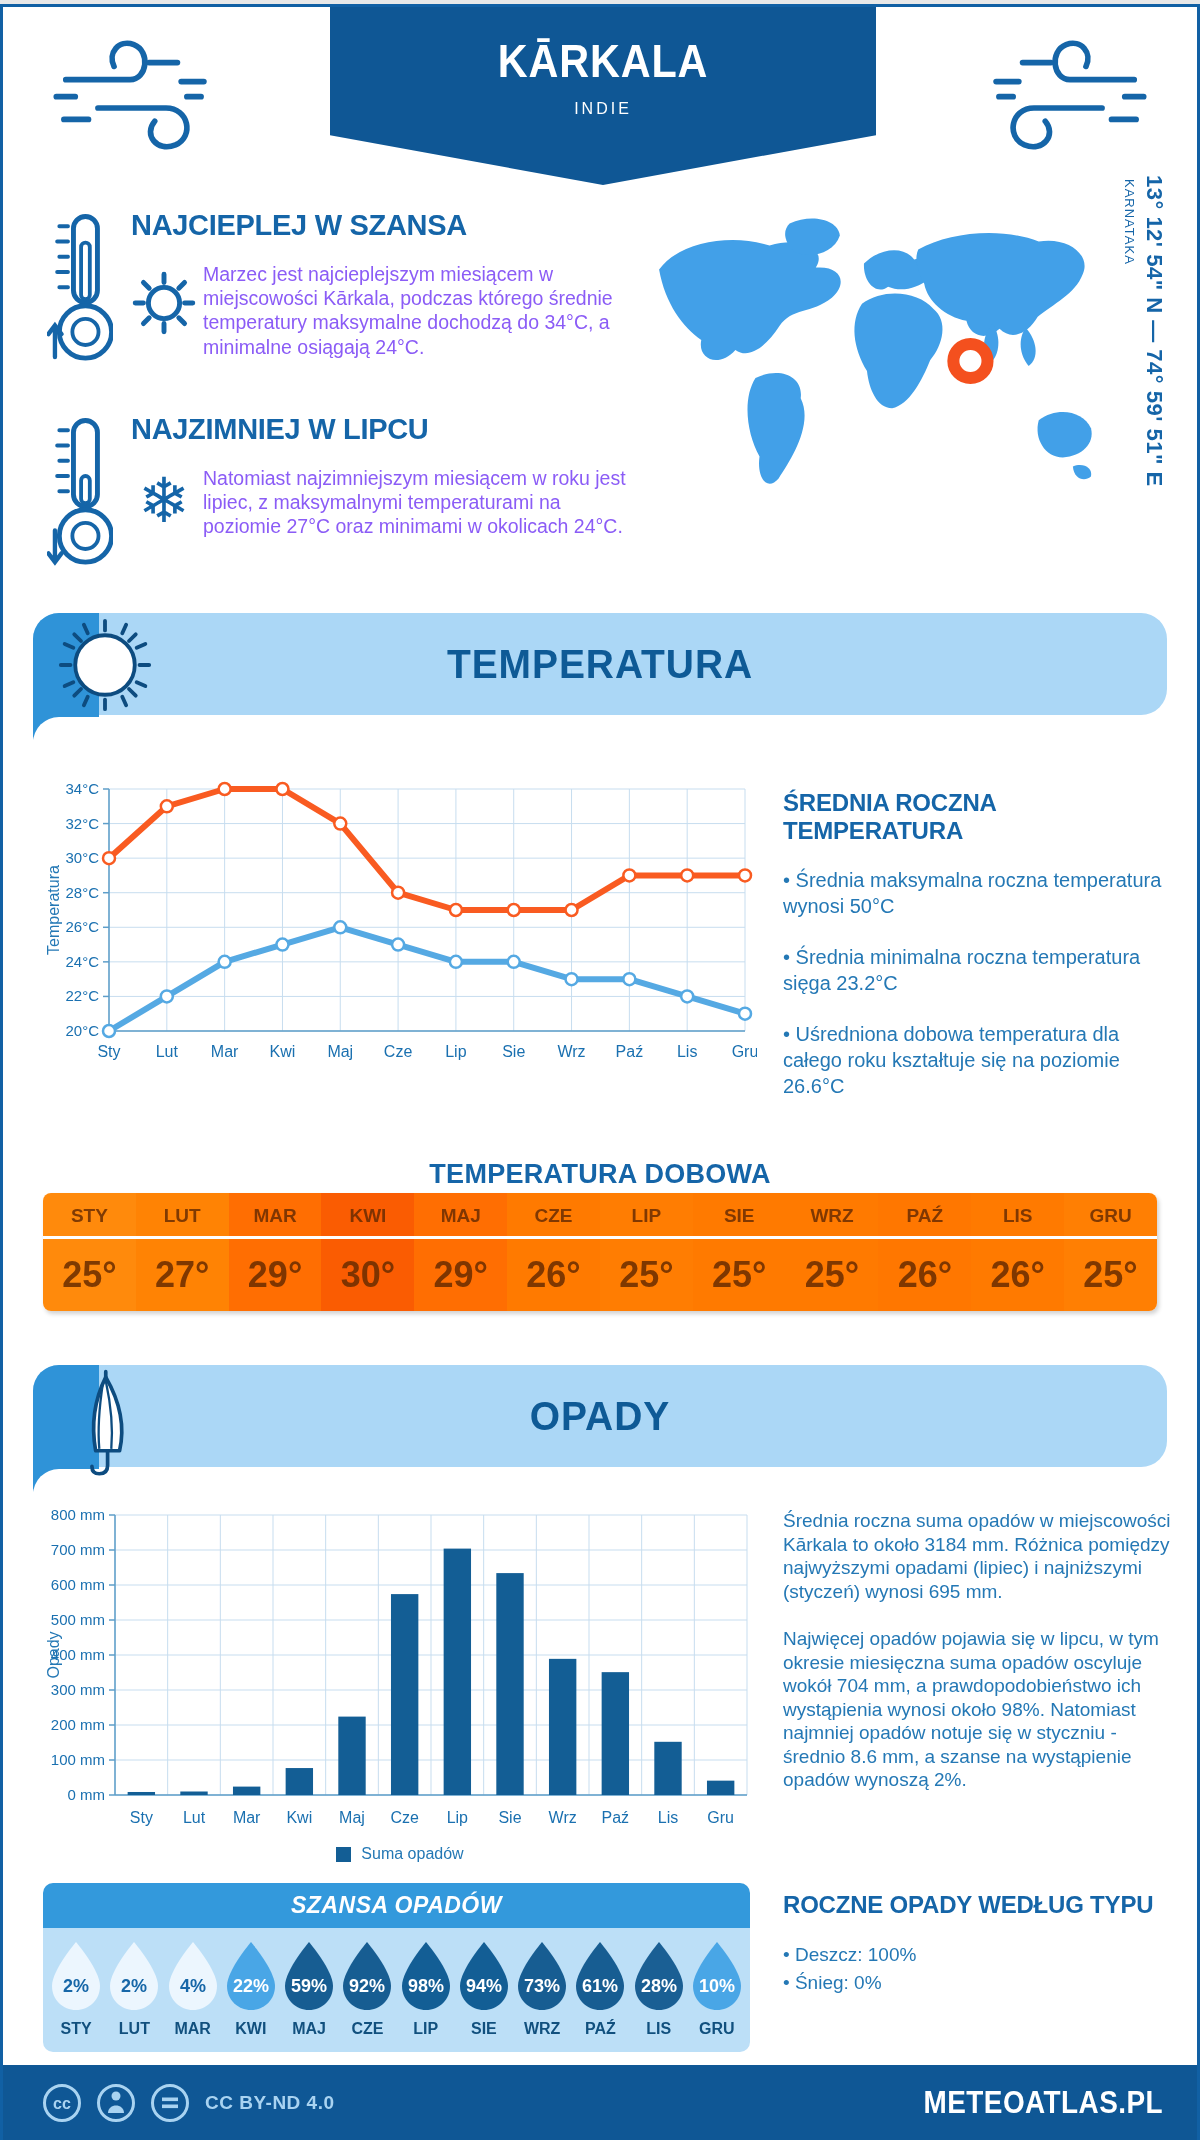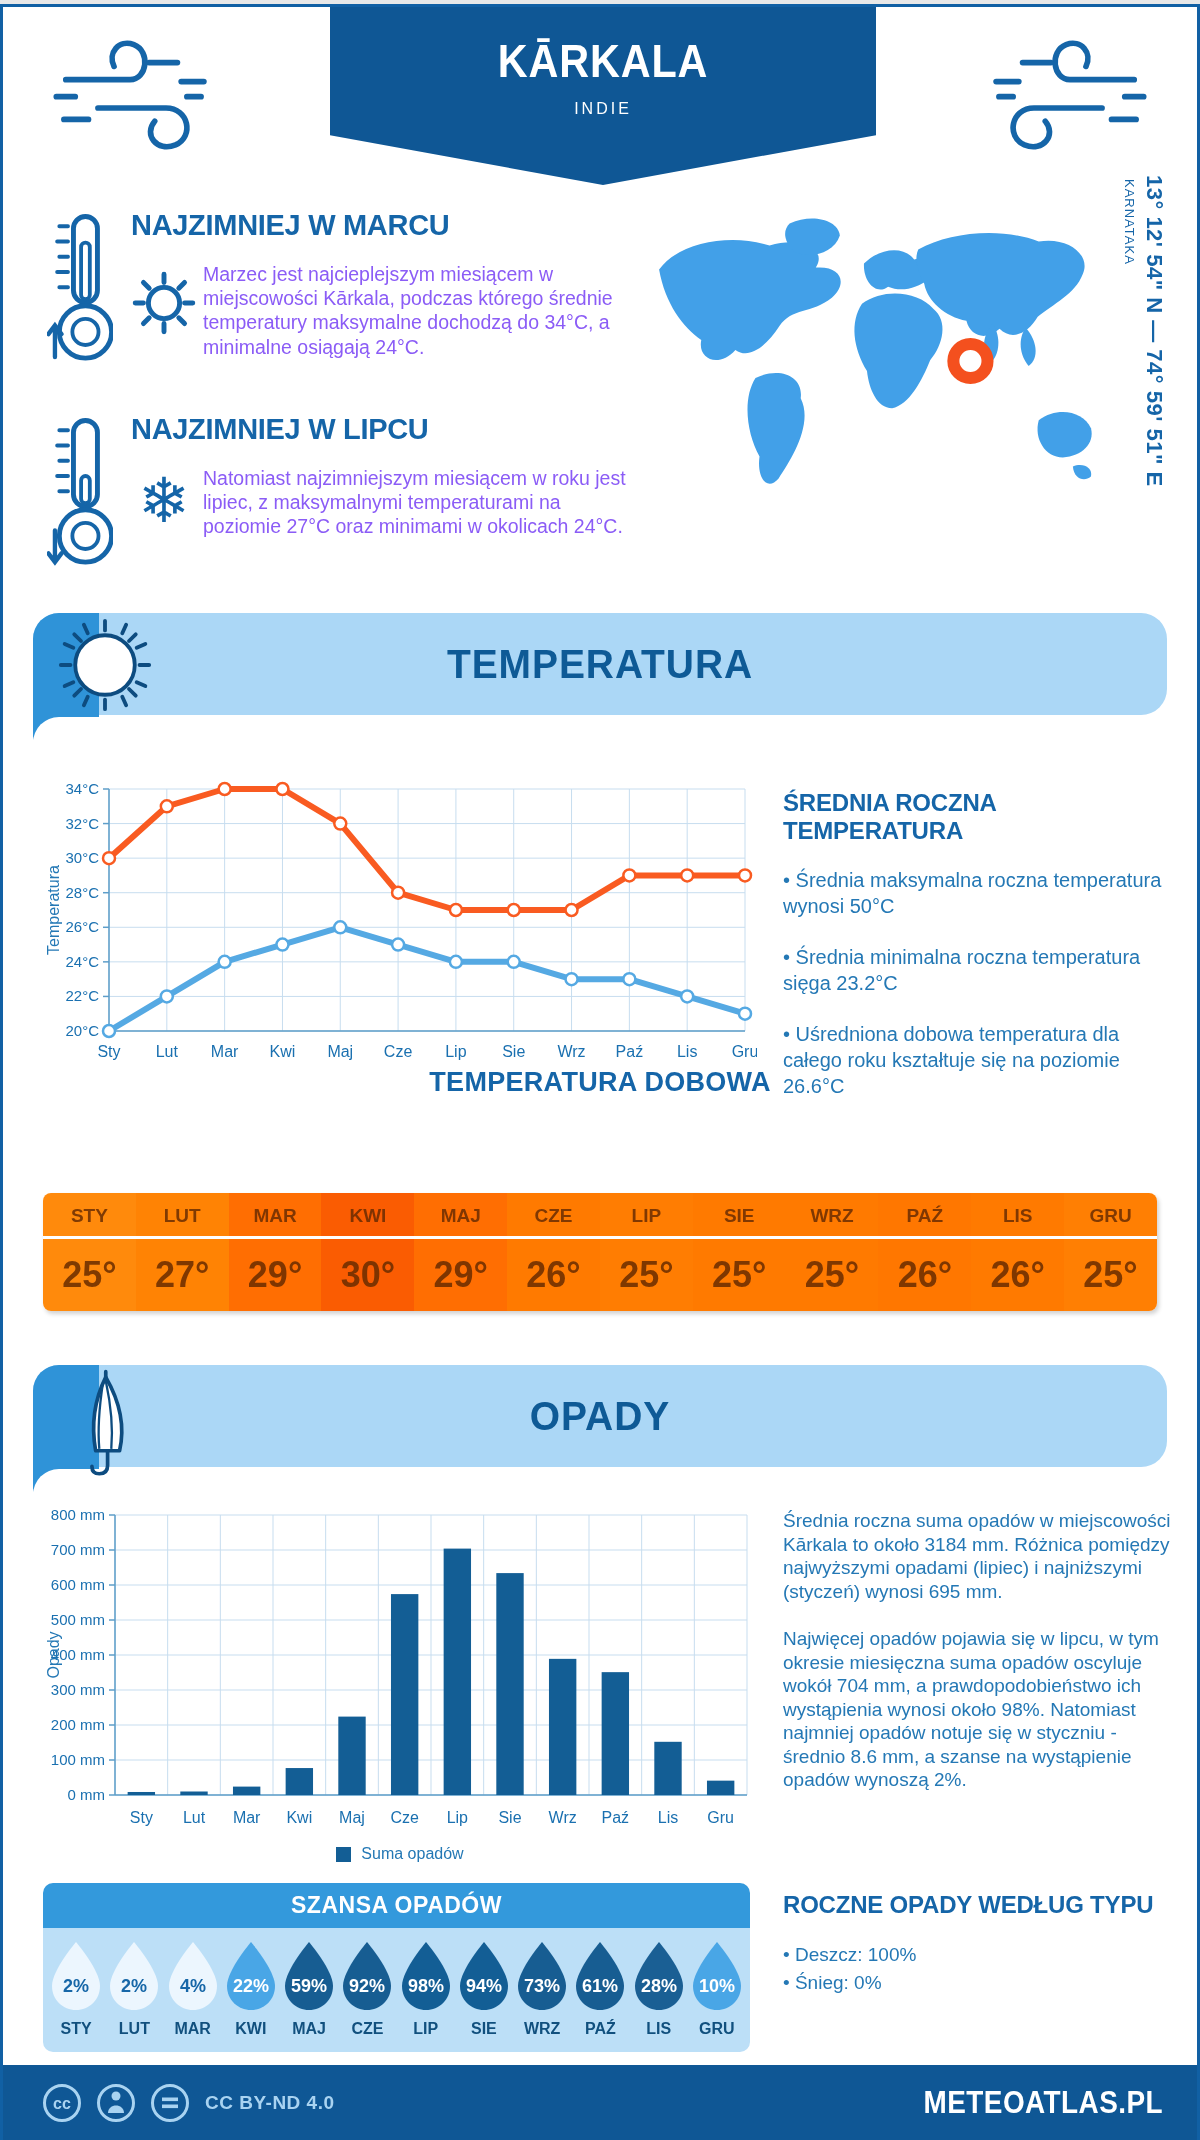--- a/index.html
+++ b/index.html
@@ -51,33 +51,33 @@
   
   .rcol{position:absolute;left:780px;width:392px;color:#2478B5;}
   #temp-rcol{top:782px;}
   #precip-rcol{top:1502px;}
   #type-rcol{top:1884px;}
   .rheading{font-size:24px;font-weight:bold;color:#1565A8;margin-bottom:22px;letter-spacing:-.2px;}
   .rbullet{font-size:20px;line-height:1.32;margin-bottom:24px;}
   .rpara{font-size:19px;line-height:1.24;margin-bottom:24px;}
   .rtype{font-size:19px;line-height:1.45;}
   
-  .tbl-heading{position:absolute;top:1060px;left:0;width:100%;text-align:center;
+  .tbl-heading{position:absolute;top:1152px;left:0;width:100%;text-align:center;
       font-size:27px;font-weight:bold;color:#1565A8;letter-spacing:.3px;}
   .tbl{position:absolute;top:1186px;left:40px;right:40px;height:118px;display:flex;
       border-radius:8px;overflow:hidden;box-shadow:2px 3px 4px rgba(0,0,0,0.18);}
   .tbl .col{flex:1;display:flex;flex-direction:column;}
   .tbl .m{height:43px;line-height:45px;text-align:center;font-size:19px;font-weight:bold;
       color:rgba(100,42,2,0.82);border-bottom:3px solid #ffffff;}
   .tbl .v{flex:1;text-align:center;font-size:36px;font-weight:bold;color:rgba(105,43,0,0.85);
       display:flex;align-items:center;justify-content:center;}
   
   .chance{position:absolute;left:40px;top:1876px;width:707px;border-radius:10px;overflow:hidden;}
   .chance .chead{height:45px;background:#3399DC;color:#ffffff;text-align:center;line-height:45px;
-      font-size:23px;font-weight:bold;letter-spacing:.5px;}
+      font-size:23px;font-weight:bold;letter-spacing:.5px;font-style:italic;}
   .chance .cbody{background:#BCDFF7;padding:12px 4px 14px;display:flex;}
   .dropcol{flex:1;text-align:center;}
   .dropcol .dm{font-size:16px;font-weight:bold;color:#11507E;margin-top:4px;}
   
   .footer{position:absolute;left:0;right:0;bottom:0;height:76px;background:#0F5795;
       display:flex;align-items:center;}
   .footer .cc{display:flex;align-items:center;gap:12px;margin-left:38px;}
   .footer .lic{font-size:19px;font-weight:bold;color:#A9D3F1;margin-left:14px;letter-spacing:.5px;}
   .footer .site{margin-left:auto;margin-right:34px;font-size:31px;font-weight:bold;color:#ffffff;
       letter-spacing:.5px;transform:scaleX(.9);transform-origin:right center;}
@@ -121,21 +121,21 @@
         <svg width="66" height="158" viewBox="0 0 120 290" fill="none" stroke="#1565A8" stroke-width="9" stroke-linecap="round">
           <rect x="48" y="10" width="44" height="158" rx="22"></rect>
           <rect x="62" y="58" width="16" height="104" rx="8" stroke-width="7"></rect>
           <circle cx="70" cy="222" r="48"></circle>
           <circle cx="70" cy="222" r="24" stroke-width="7"></circle>
           <path d="M22,28 h16 M18,56 h20 M22,84 h16 M18,112 h20 M22,140 h16" stroke-width="7"></path>
           <path d="M14,268 V212 M2,226 L14,210 L26,226" stroke-width="8" fill="none"></path>
         </svg>
       </div>
       <div class="icontent">
-        <div class="iheading">NAJZIMNIEJ W MARCU</div>
+        <div class="iheading">NAJCIEPLEJ W SZANSA</div>
         <div class="irow">
           <div class="iicon">
             <svg width="74" height="74" viewBox="0 0 90 90" fill="none" stroke="#1565A8" stroke-width="6" stroke-linecap="round">
               <circle cx="45" cy="45" r="19"></circle>
               <path d="M45,10 V20 M45,70 V80 M10,45 H20 M70,45 H80 M20,20 L27,27 M63,63 L70,70 M70,20 L63,27 M27,63 L20,70"></path>
             </svg>
           </div>
           <div class="itext">Marzec jest najcieplejszym miesiącem w miejscowości Kārkala, podczas którego średnie temperatury maksymalne dochodzą do 34°C, a minimalne osiągają 24°C.</div>
         </div>
       </div>

